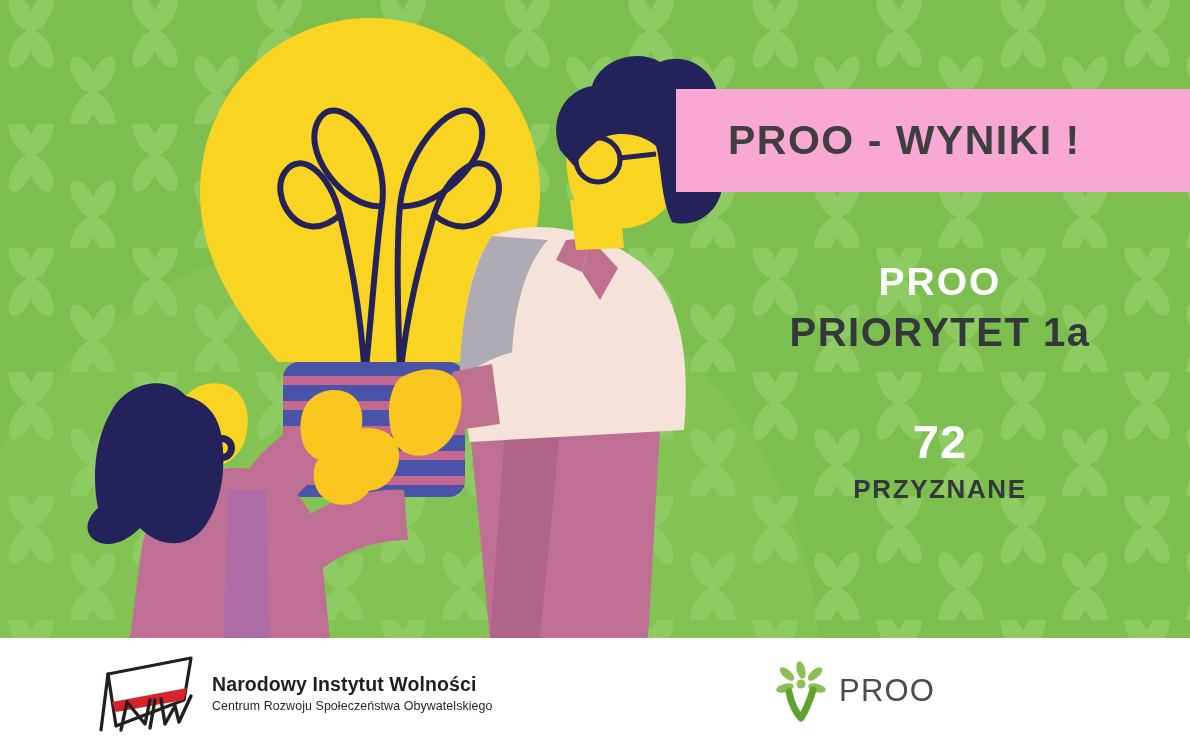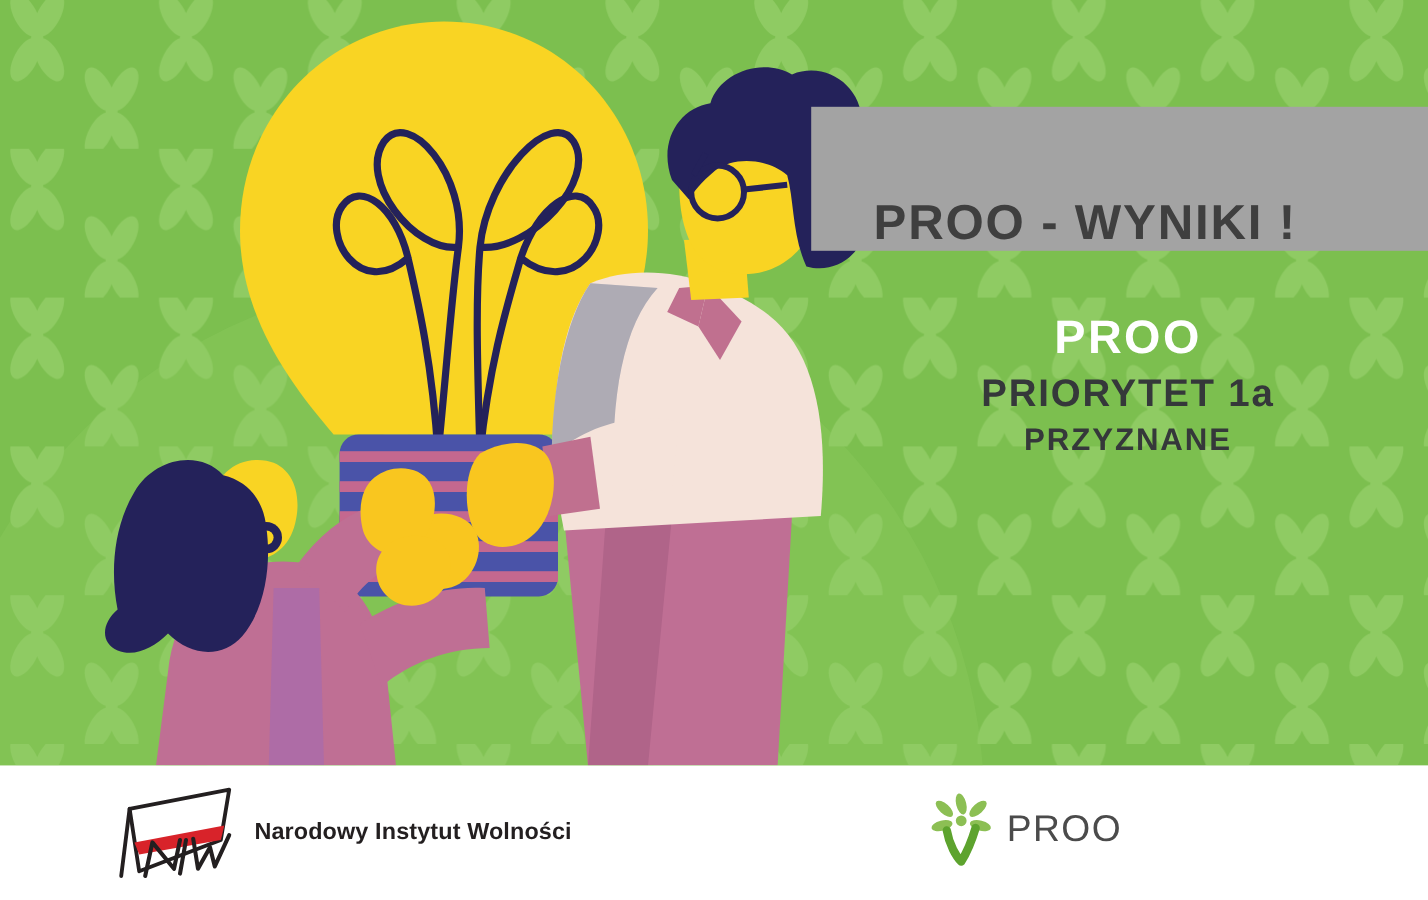--- a/index.html
+++ b/index.html
@@ -44,24 +44,24 @@
   .art-svg {
     position:absolute;
     left:0; top:0;
     width:1190px; height:638px;
   }
 
   
   #title-banner {
     position:absolute;
     left:676px; top:89px;
-    width:514px; height:120px;
-    background:#a3a3a3;
+    width:514px; height:103px;
+    background:#f9a8d4;
     display:flex;
-    align-items:flex-end;
+    align-items:center;
   }
   #title-banner .title-text {
     margin-left:52px;
     font-size:41px;
     font-weight:bold;
     letter-spacing:1.5px;
     color:#3f3f3f;
     white-space:nowrap;
   }
 
@@ -73,21 +73,21 @@
     text-align:center;
     line-height:1.12;
   }
   .info-proo {
     font-size:39px;
     font-weight:bold;
     color:#ffffff;
     letter-spacing:2px;
   }
   .info-priority {
-    font-size:32px;
+    font-size:40px;
     font-weight:bold;
     color:#35383a;
     letter-spacing:1.5px;
     margin-top:6px;
   }
   .info-count {
     font-size:47px;
     font-weight:bold;
     color:#ffffff;
     margin-top:62px;
@@ -318,20 +318,21 @@
     </svg>
   </div>
 
   <div id="title-banner">
     <div class="title-text">PROO - WYNIKI !</div>
   </div>
 
   <div id="info-block">
     <div class="info-proo">PROO</div>
     <div class="info-priority">PRIORYTET 1a</div>
+    <div class="info-count">72</div>
     <div class="info-label">PRZYZNANE</div>
   </div>
 
   <div id="footer">
 
     <div id="niw-logo">
       <svg class="niw-mark" viewBox="0 0 105 86" xmlns="http://www.w3.org/2000/svg">
 
         <path d="M21 76 L 13 24 L 96 8 L 89 50 Z" fill="#ffffff" stroke="#231f20" stroke-width="3.2" stroke-linejoin="round"></path>
 
@@ -340,20 +341,21 @@
         <path d="M13 24 L 6 80" stroke="#231f20" stroke-width="3.2" fill="none" stroke-linecap="round"></path>
 
         <g fill="none" stroke="#231f20" stroke-width="3.4" stroke-linecap="round" stroke-linejoin="round">
           <path d="M26 80 L 32 52 L 50 74 L 55 50"></path>
           <path d="M60 50 L 55 78"></path>
           <path d="M66 49 L 70 74 L 80 56 L 84 72 L 96 46"></path>
         </g>
       </svg>
       <div class="niw-text">
         <div class="niw-title">Narodowy Instytut Wolności</div>
+        <div class="niw-sub">Centrum Rozwoju Społeczeństwa Obywatelskiego</div>
       </div>
     </div>
 
     <div id="proo-logo">
       <svg class="proo-mark" viewBox="0 0 58 62" xmlns="http://www.w3.org/2000/svg">
         <g fill="#8cbf54">
           <ellipse cx="29" cy="10" rx="4.2" ry="9" transform="rotate(-14 29 10)"></ellipse>
           <ellipse cx="43" cy="14" rx="4.2" ry="9" transform="rotate(48 43 14)"></ellipse>
           <ellipse cx="45" cy="28" rx="4.2" ry="9" transform="rotate(104 45 28)"></ellipse>
           <ellipse cx="15" cy="14" rx="4.2" ry="9" transform="rotate(-48 15 14)"></ellipse>

